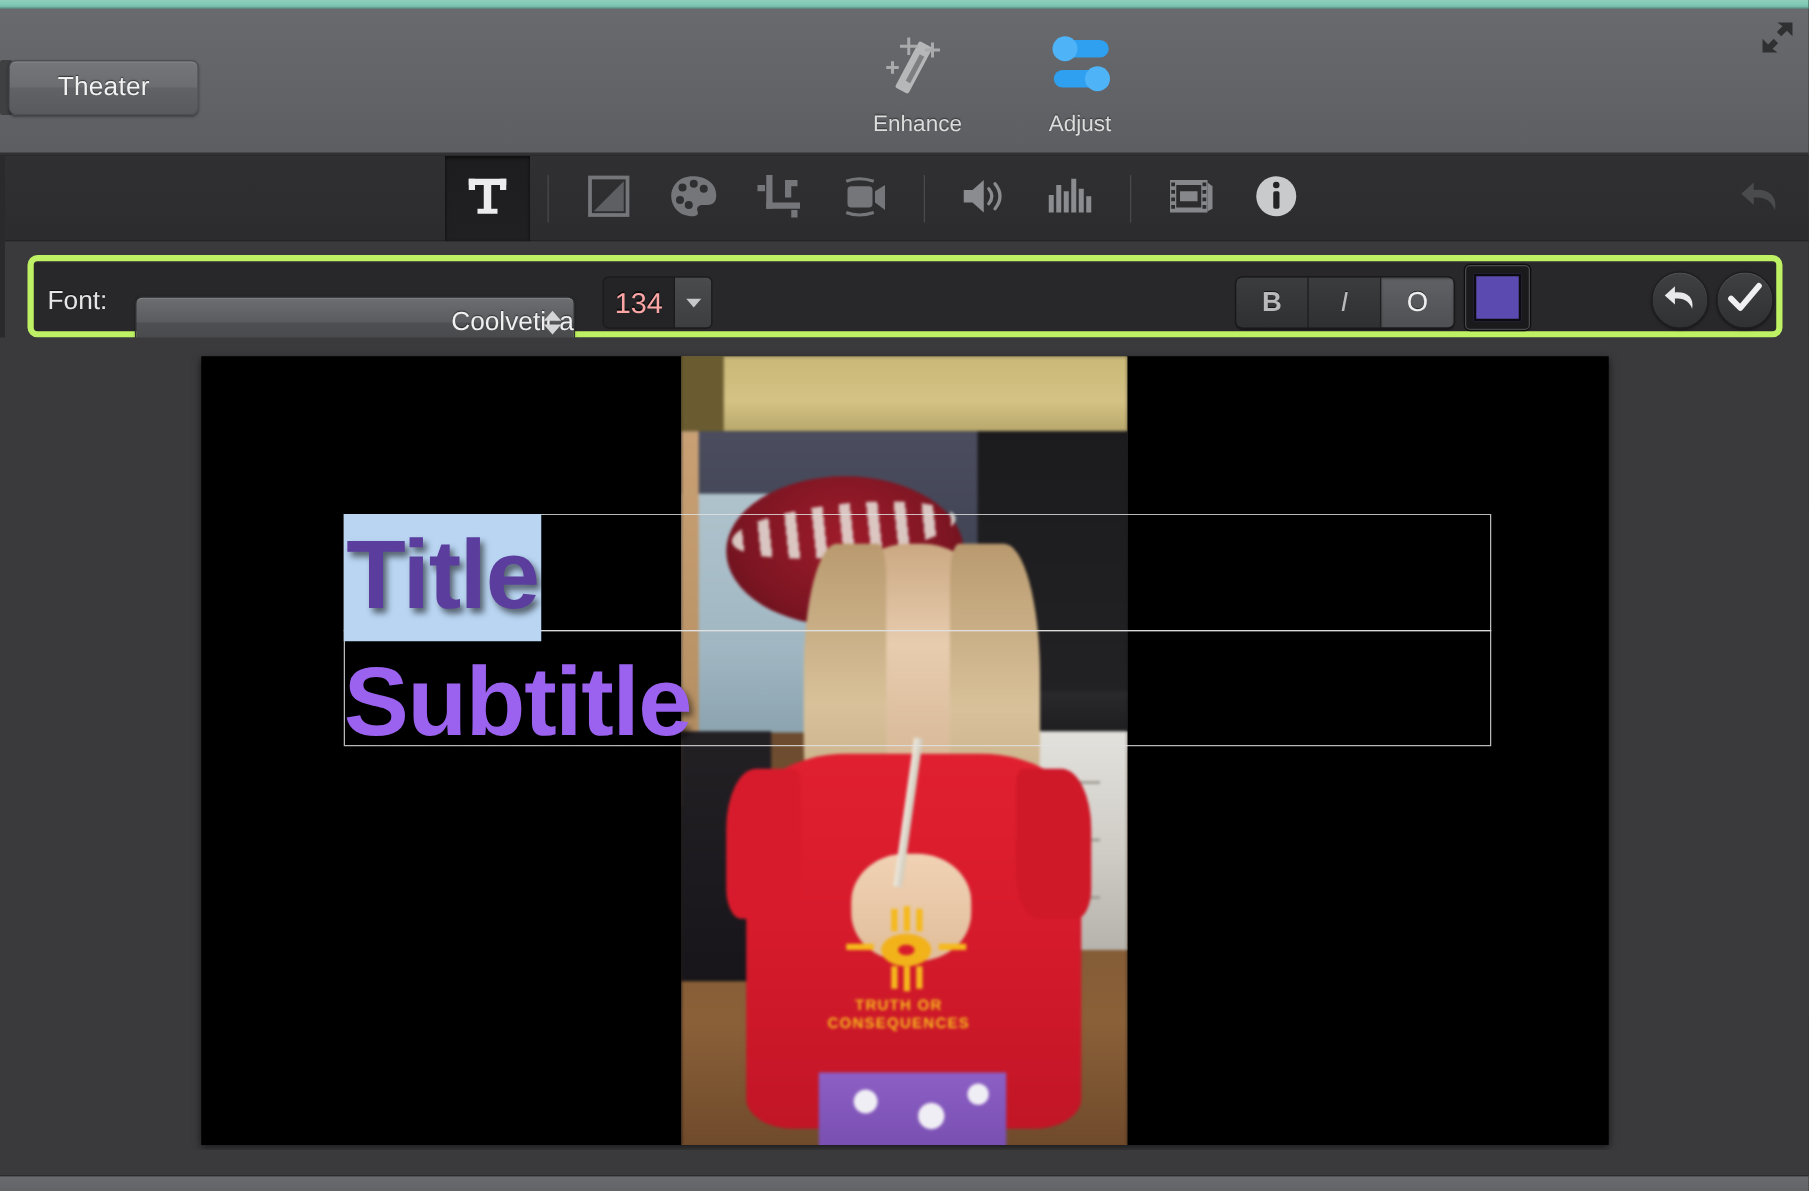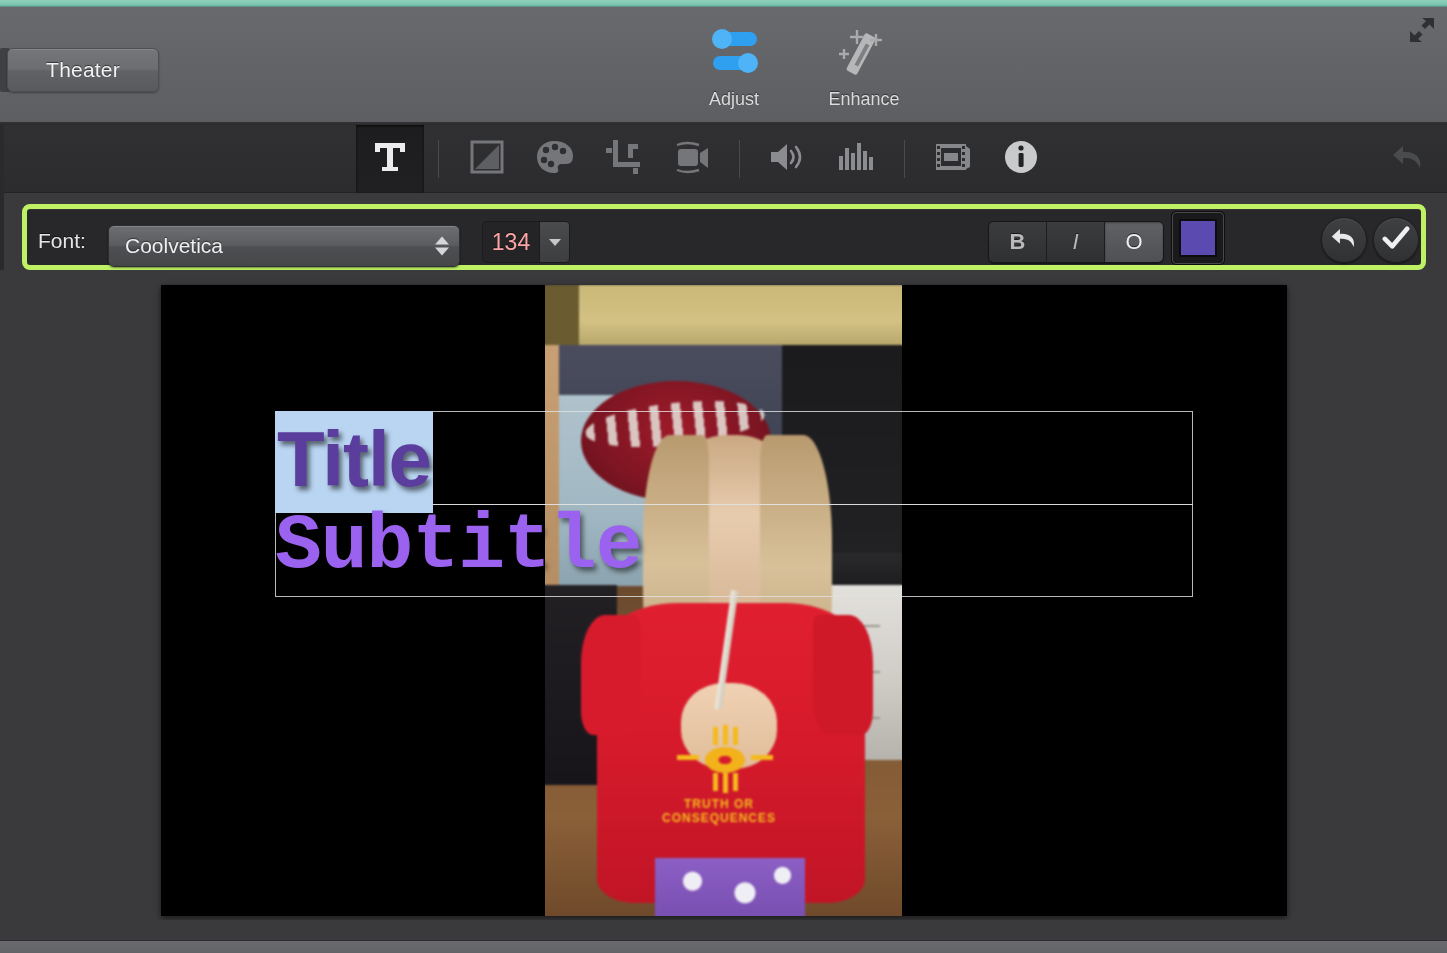--- a/index.html
+++ b/index.html
@@ -101,26 +101,26 @@
     border-radius:8px;
     border:5px solid #bef264;
     box-shadow:0 1px 0 rgba(255,255,255,.05) inset;
   }
   .font-label{
     position:absolute; left:11px; top:20px;
     font-size:21px; color:#e6e6e7;
     text-shadow:0 -1px 0 rgba(0,0,0,.6);
   }
   .font-select{
-    position:absolute; left:81px; top:16px; width:352px; height:42px;
+    position:absolute; left:81px; top:28px; width:352px; height:42px;
     border-radius:6px;
     background:linear-gradient(180deg,#6d6e71 0%,#5b5c5f 48%,#4e4f52 52%,#464749 100%);
     border:1px solid #2d2e30;
     box-shadow:0 1px 0 rgba(255,255,255,.15) inset, 0 1px 2px rgba(0,0,0,.4);
-    display:flex; align-items:center; cursor:default;
+    display:flex; align-items:center; cursor:default;justify-content:flex-end;
   }
   .font-select .fname{
     padding-left:16px; font-size:21px; color:#f0f0f1;
     text-shadow:0 -1px 1px rgba(0,0,0,.5);
   }
   .stepper{
     position:absolute; right:10px; top:50%; transform:translateY(-50%);
     display:flex; flex-direction:column; gap:3px; align-items:center;
   }
   .tri-up{
@@ -349,23 +349,22 @@
     user-select:none;
   }
   #title-text{
     top:135px; font-size:78px; color:#5b3d9e;
     text-shadow:3px 4px 5px rgba(0,0,0,.55);
   }
   #title-text .hl{
     background:#b9d5f2; padding:4px 2px 10px 2px;
   }
   #subtitle-text{
-    top:222px; font-size:78px; color:#9a62ee;
+    top:237px; font-size:78px; color:#9a62ee;
     text-shadow:3px 4px 5px rgba(0,0,0,.5);
-    font-family:Liberation Mono, monospace;
   }
 
   
   .bottom-area{
     position:absolute; left:0; top:920px; width:1447px; height:33px;
     background:#3a3a3c;
   }
   .bottom-strip{
     position:absolute; left:0; bottom:0; width:1447px; height:13px;
     background:linear-gradient(180deg,#6a6b6e 0%,#626366 100%);
@@ -386,48 +385,48 @@
   </div>
 
   <div class="top-bar">
 
     <div class="theater-tab-edge"></div>
     <div class="theater-btn">
       <span>Theater</span>
     </div>
 
     <div class="tool-group">
+
+      <div class="tool-item">
+        <div class="glyph">
+          <svg width="62" height="58" viewBox="0 0 62 58">
+            <g fill="#b6b7b9">
+              <rect x="22" y="10" width="12" height="42" rx="2" transform="rotate(28 28 31)"></rect>
+            </g>
+            <g stroke="#a9aaac" stroke-width="2.4" fill="none">
+              <path d="M24 7 L24 21 M17 14 L31 14"></path>
+              <path d="M43 11 L43 23 M37 17 L49 17"></path>
+              <path d="M11 26 L11 36 M6 31 L16 31"></path>
+            </g>
+            <rect x="27" y="20" width="4" height="24" fill="#7e7f81" transform="rotate(28 29 32)"></rect>
+          </svg>
+        </div>
+        <div class="tool-label">Enhance</div>
+      </div>
 
       <div class="tool-item">
         <div class="glyph">
           <svg width="62" height="58" viewBox="0 0 62 58">
             <rect x="10" y="9" width="44" height="14" rx="7" fill="#2f9ff0"></rect>
             <circle cx="19" cy="16" r="10" fill="#4eb3f7"></circle>
             <rect x="10" y="33" width="44" height="14" rx="7" fill="#2f9ff0"></rect>
             <circle cx="45" cy="40" r="10" fill="#4eb3f7"></circle>
           </svg>
         </div>
         <div class="tool-label">Adjust</div>
-      </div>
-
-      <div class="tool-item">
-        <div class="glyph">
-          <svg width="62" height="58" viewBox="0 0 62 58">
-            <g fill="#b6b7b9">
-              <rect x="22" y="10" width="12" height="42" rx="2" transform="rotate(28 28 31)"></rect>
-            </g>
-            <g stroke="#a9aaac" stroke-width="2.4" fill="none">
-              <path d="M24 7 L24 21 M17 14 L31 14"></path>
-              <path d="M43 11 L43 23 M37 17 L49 17"></path>
-              <path d="M11 26 L11 36 M6 31 L16 31"></path>
-            </g>
-            <rect x="27" y="20" width="4" height="24" fill="#7e7f81" transform="rotate(28 29 32)"></rect>
-          </svg>
-        </div>
-        <div class="tool-label">Enhance</div>
       </div>
 
     </div>
 
     <div class="expand-btn">
       <span>
         <svg width="28" height="28" viewBox="0 0 28 28">
           <g fill="#2f3032">
             <path d="M26 2 L26 13 L21.5 8.5 L17 13 L13.5 9.5 L18 5 L14 2 Z"></path>
             <path d="M2 26 L2 15 L6.5 19.5 L11 15 L14.5 18.5 L10 23 L14 26 Z"></path>

